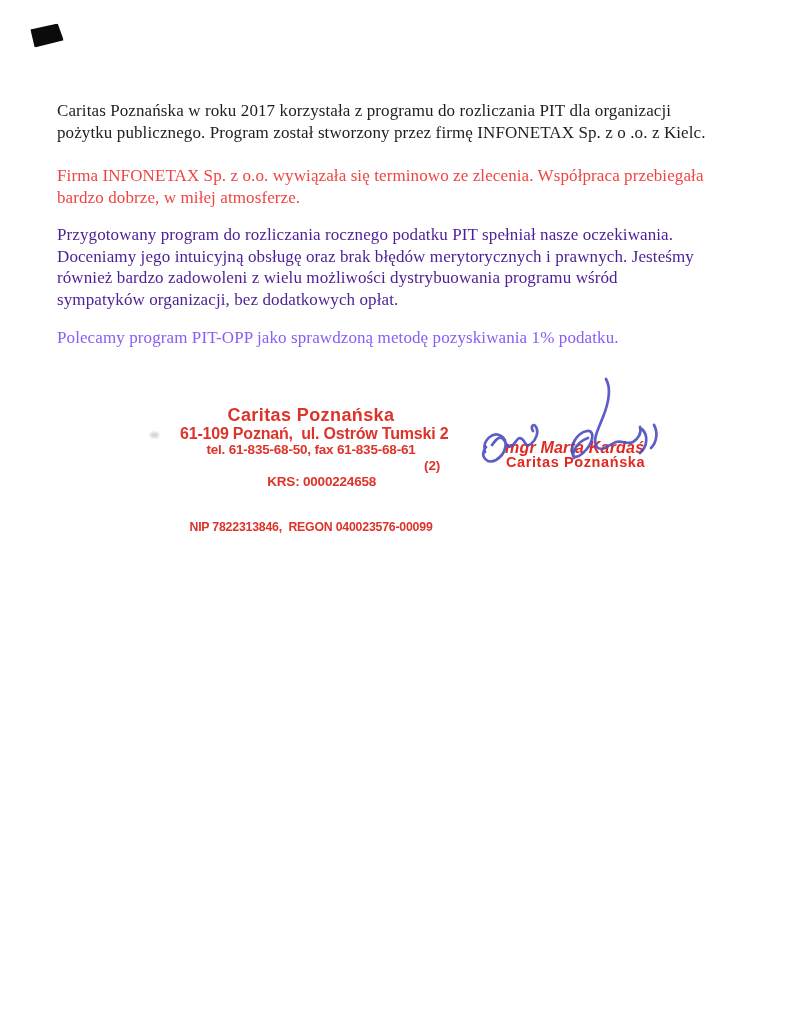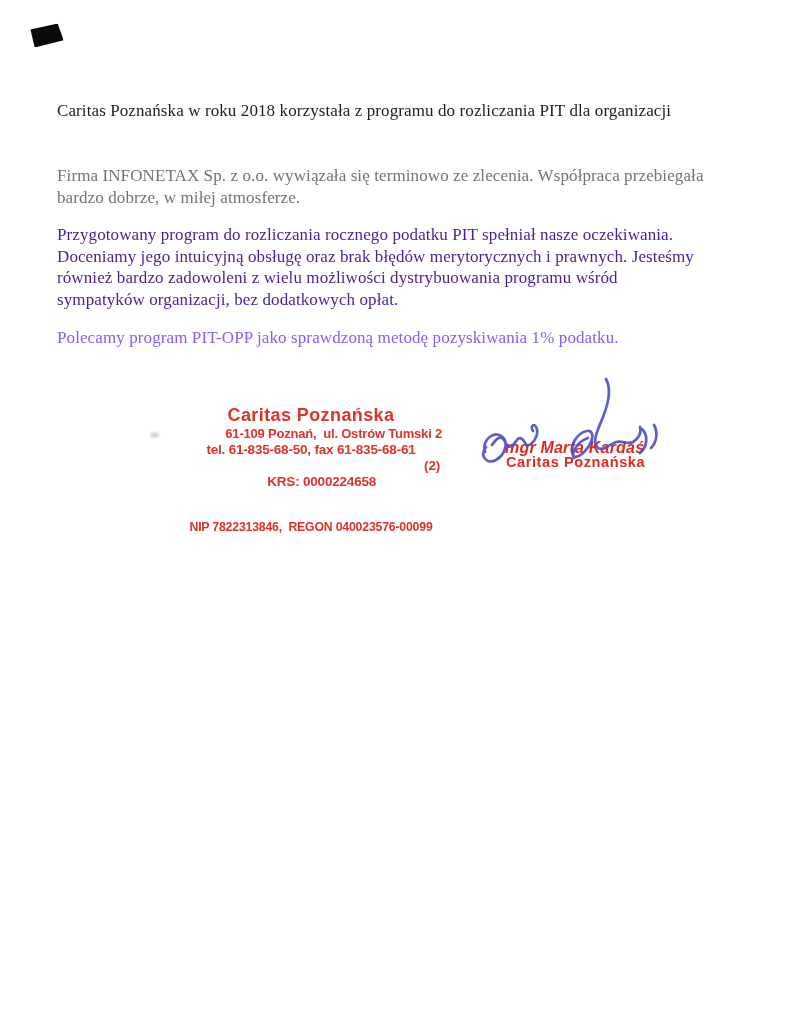--- a/index.html
+++ b/index.html
@@ -45,21 +45,21 @@
     position: absolute;
     left: 180px;
     top: 406px;
     width: 262px;
     text-align: center;
     font-family: "Liberation Sans", sans-serif;
     font-weight: bold;
   }
   .stamp div { white-space: pre; }
   .stamp-l1 { font-size: 18px; line-height: 19px; letter-spacing: 0.4px; }
-  .stamp-l2 { font-size: 13px; line-height: 17px; letter-spacing: -0.2px; text-align: right; }
+  .stamp-l2 { font-size: 16px; line-height: 17px; letter-spacing: -0.2px; text-align: right; }
   .stamp-l3 { font-size: 13.5px; line-height: 16px; letter-spacing: -0.2px; }
   .stamp-l4 { font-size: 13.5px; line-height: 15.5px; position: relative; letter-spacing: -0.2px; }
   .stamp-l4 .krs-copy { position: absolute; right: 2px; top: 0; }
   .stamp-l5 { font-size: 12.3px; line-height: 15px; letter-spacing: -0.2px; }
 
   
   .sig-name {
     position: absolute;
     left: 505px;
     top: 413px;
@@ -109,24 +109,25 @@
   }
 </style>
 </head>
 <body>
 
 <div class="page">
 
   <div class="corner-mark"></div>
 
   <div class="para p1" style="color: rgb(30, 30, 30);">
-    <div class="tline">Caritas Poznańska w roku 2018 korzystała z programu do rozliczania PIT dla organizacji</div>
+    <div class="tline">Caritas Poznańska w roku 2017 korzystała z programu do rozliczania PIT dla organizacji</div>
+    <div class="tline">pożytku publicznego. Program został stworzony przez firmę INFONETAX Sp. z o .o. z Kielc.</div>
   </div>
 
-  <div class="para p2" style="color: #737373;">
+  <div class="para p2" style="color: #ef4444;">
     <div class="tline">Firma INFONETAX Sp. z o.o. wywiązała się terminowo ze zlecenia. Współpraca przebiegała</div>
     <div class="tline">bardzo dobrze, w miłej atmosferze.</div>
   </div>
 
   <div class="para p3" style="color: #4c1d95;">
     <div class="tline">Przygotowany program do rozliczania rocznego podatku PIT spełniał nasze oczekiwania.</div>
     <div class="tline">Doceniamy jego intuicyjną obsługę oraz brak błędów merytorycznych i prawnych. Jesteśmy</div>
     <div class="tline">również bardzo zadowoleni z wielu możliwości dystrybuowania programu wśród</div>
     <div class="tline">sympatyków organizacji, bez dodatkowych opłat.</div>
   </div>

